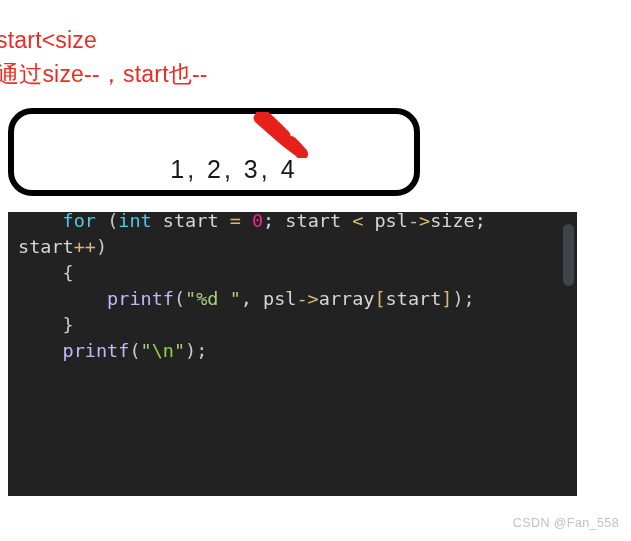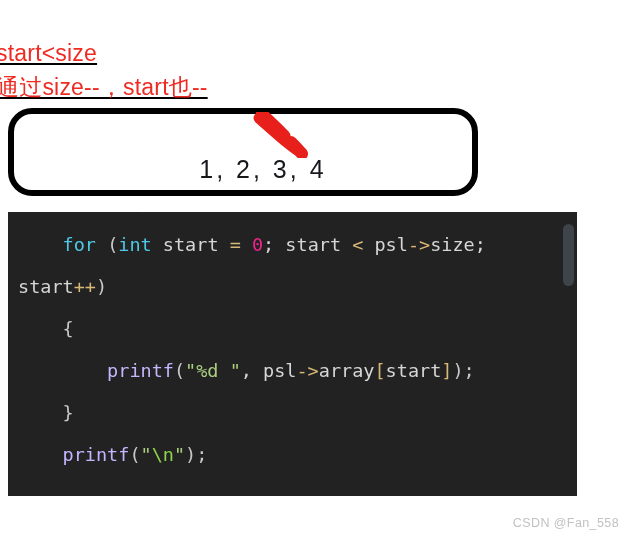--- a/index.html
+++ b/index.html
@@ -14,40 +14,39 @@
     position: relative;
     overflow: hidden;
     font-family: "Liberation Sans", sans-serif;
     -webkit-font-smoothing: antialiased;
   }
 
   
   .annotation-block {
     position: absolute;
     left: 0;
-    top: 36px;
+    top: 23px;
     width: 532px;
-    text-decoration: underline;
   }
   .annotation-line {
     color: #ee2b23;
     font-family: "Liberation Sans", sans-serif;
     font-size: 23px;
     line-height: 34px;
     white-space: nowrap;
     margin-left: -4px;
     letter-spacing: 0.2px;
   }
 
   
   .callout-box {
     position: absolute;
     left: 8px;
     top: 108px;
-    width: 470px;
+    width: 412px;
     height: 88px;
     border: 6px solid #000000;
     border-radius: 24px;
     background: #ffffff;
     box-sizing: border-box;
   }
   .callout-sequence {
     position: absolute;
     left: 0;
     top: 12px;
@@ -76,21 +75,21 @@
   .code-block {
     position: absolute;
     left: 8px;
     top: 212px;
     width: 569px;
     height: 284px;
     background: #222222;
     overflow: hidden;
     font-family: "DejaVu Sans Mono", "Liberation Mono", monospace;
     font-size: 18.5px;
-    line-height: 42px;
+    line-height: 26px;
   }
   .code-inner {
     position: absolute;
     left: 0;
     top: -30px;
     width: 100%;
     padding: 0;
   }
   .code-line {
     white-space: pre-wrap;

